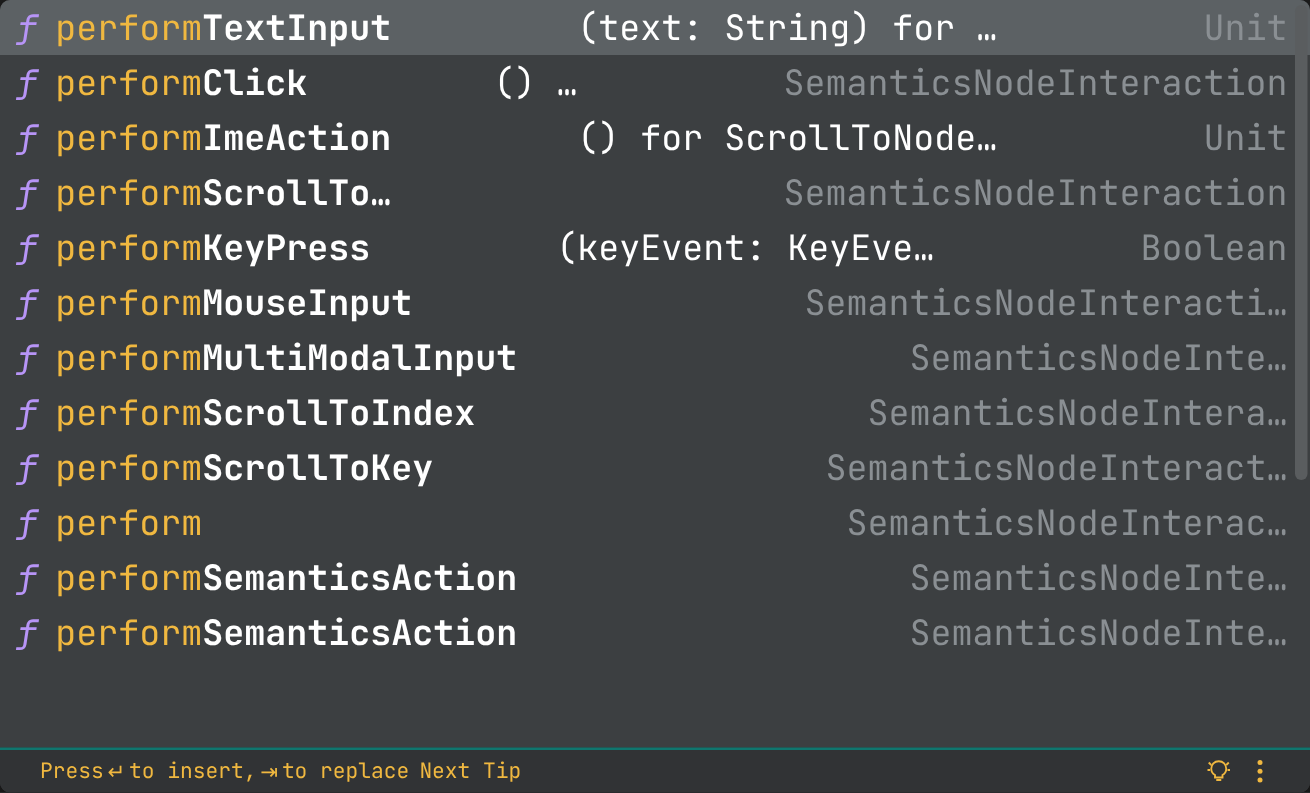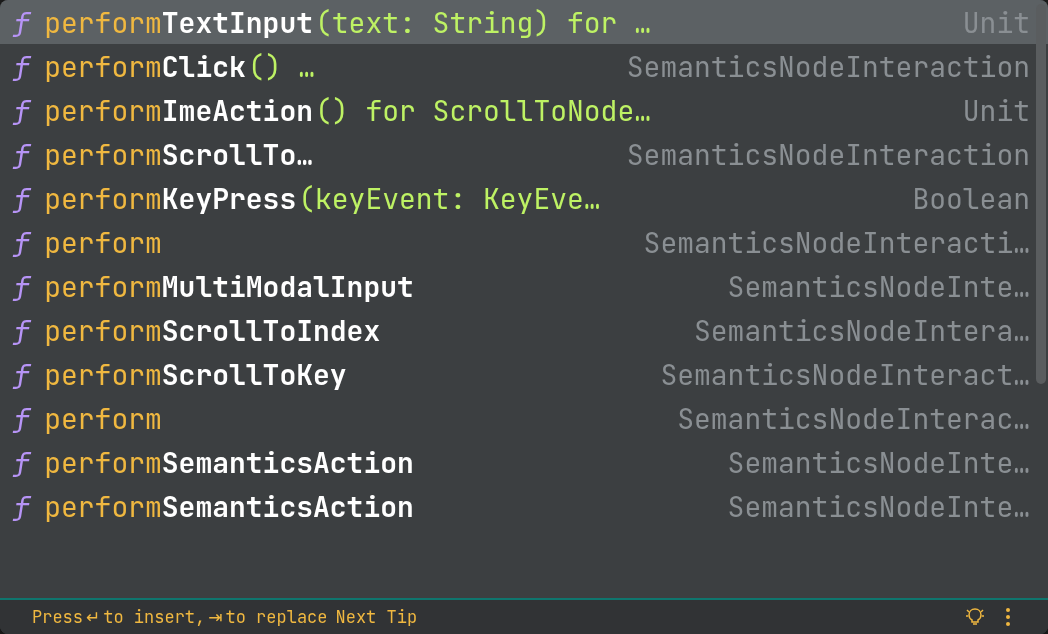--- a/index.html
+++ b/index.html
@@ -58,27 +58,28 @@
     }
     .highlight {
       color: #f0b840;
       font-weight: 400;
     }
     .rest {
       color: #ffffff;
       font-weight: 700;
     }
     .signature {
-      color: #bef264;
+      color: #ffffff;
       font-weight: 400;
       margin-left: 2px;
       overflow: hidden;
       text-overflow: ellipsis;
       flex: 1;
       min-width: 0;
+      text-align: center;
     }
     .spacer {
       flex: 1;
       min-width: 12px;
     }
     .return-type {
       color: #8a8f93;
       font-weight: 400;
       text-align: left;
       flex-shrink: 0;
@@ -194,20 +195,21 @@
           <span class="highlight">perform</span>
           <span class="rest">KeyPress</span>
         </span>
         <span class="signature">(keyEvent: KeyEve…</span>
         <span class="return-type">Boolean</span>
       </div>
       <div class="suggestion-item">
         <span class="icon-f">f</span>
         <span class="method-name">
           <span class="highlight">perform</span>
+          <span class="rest">MouseInput</span>
         </span>
         <span class="spacer"></span>
         <span class="return-type">SemanticsNodeInteracti…</span>
       </div>
       <div class="suggestion-item">
         <span class="icon-f">f</span>
         <span class="method-name">
           <span class="highlight">perform</span>
           <span class="rest">MultiModalInput</span>
         </span>

